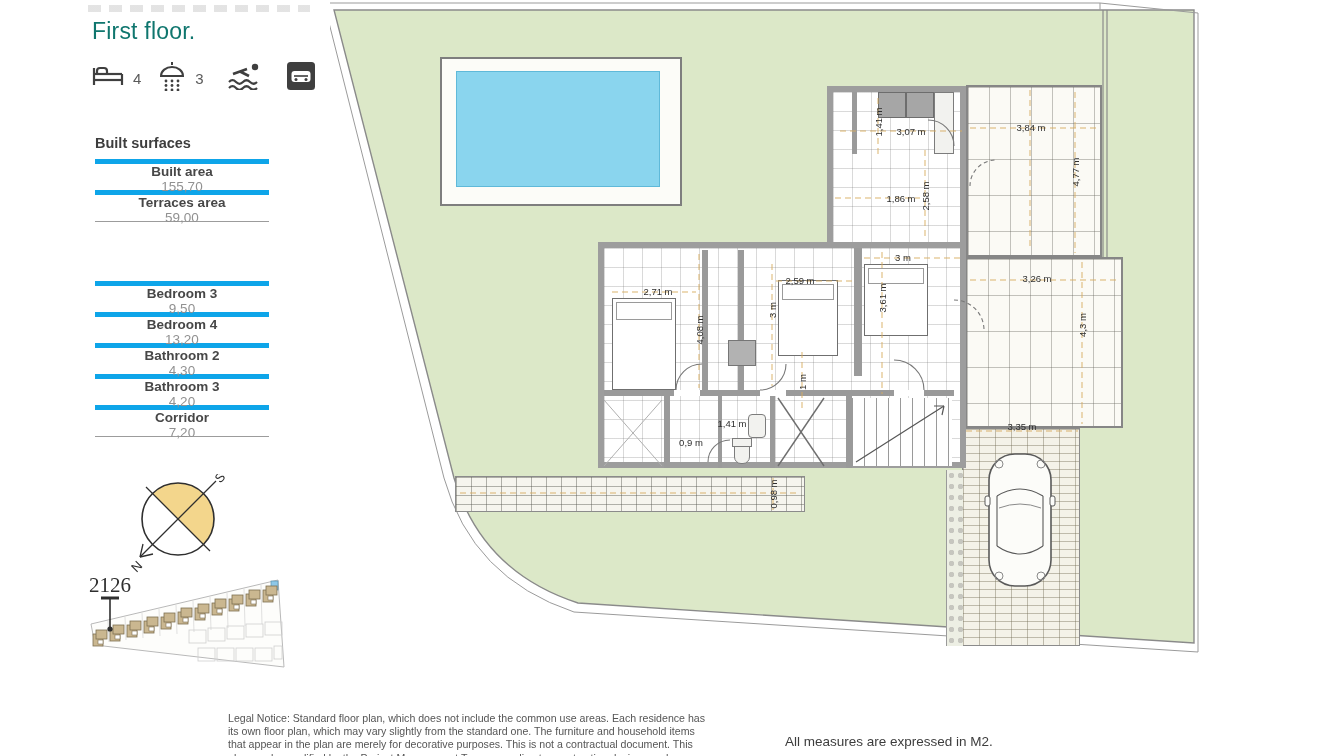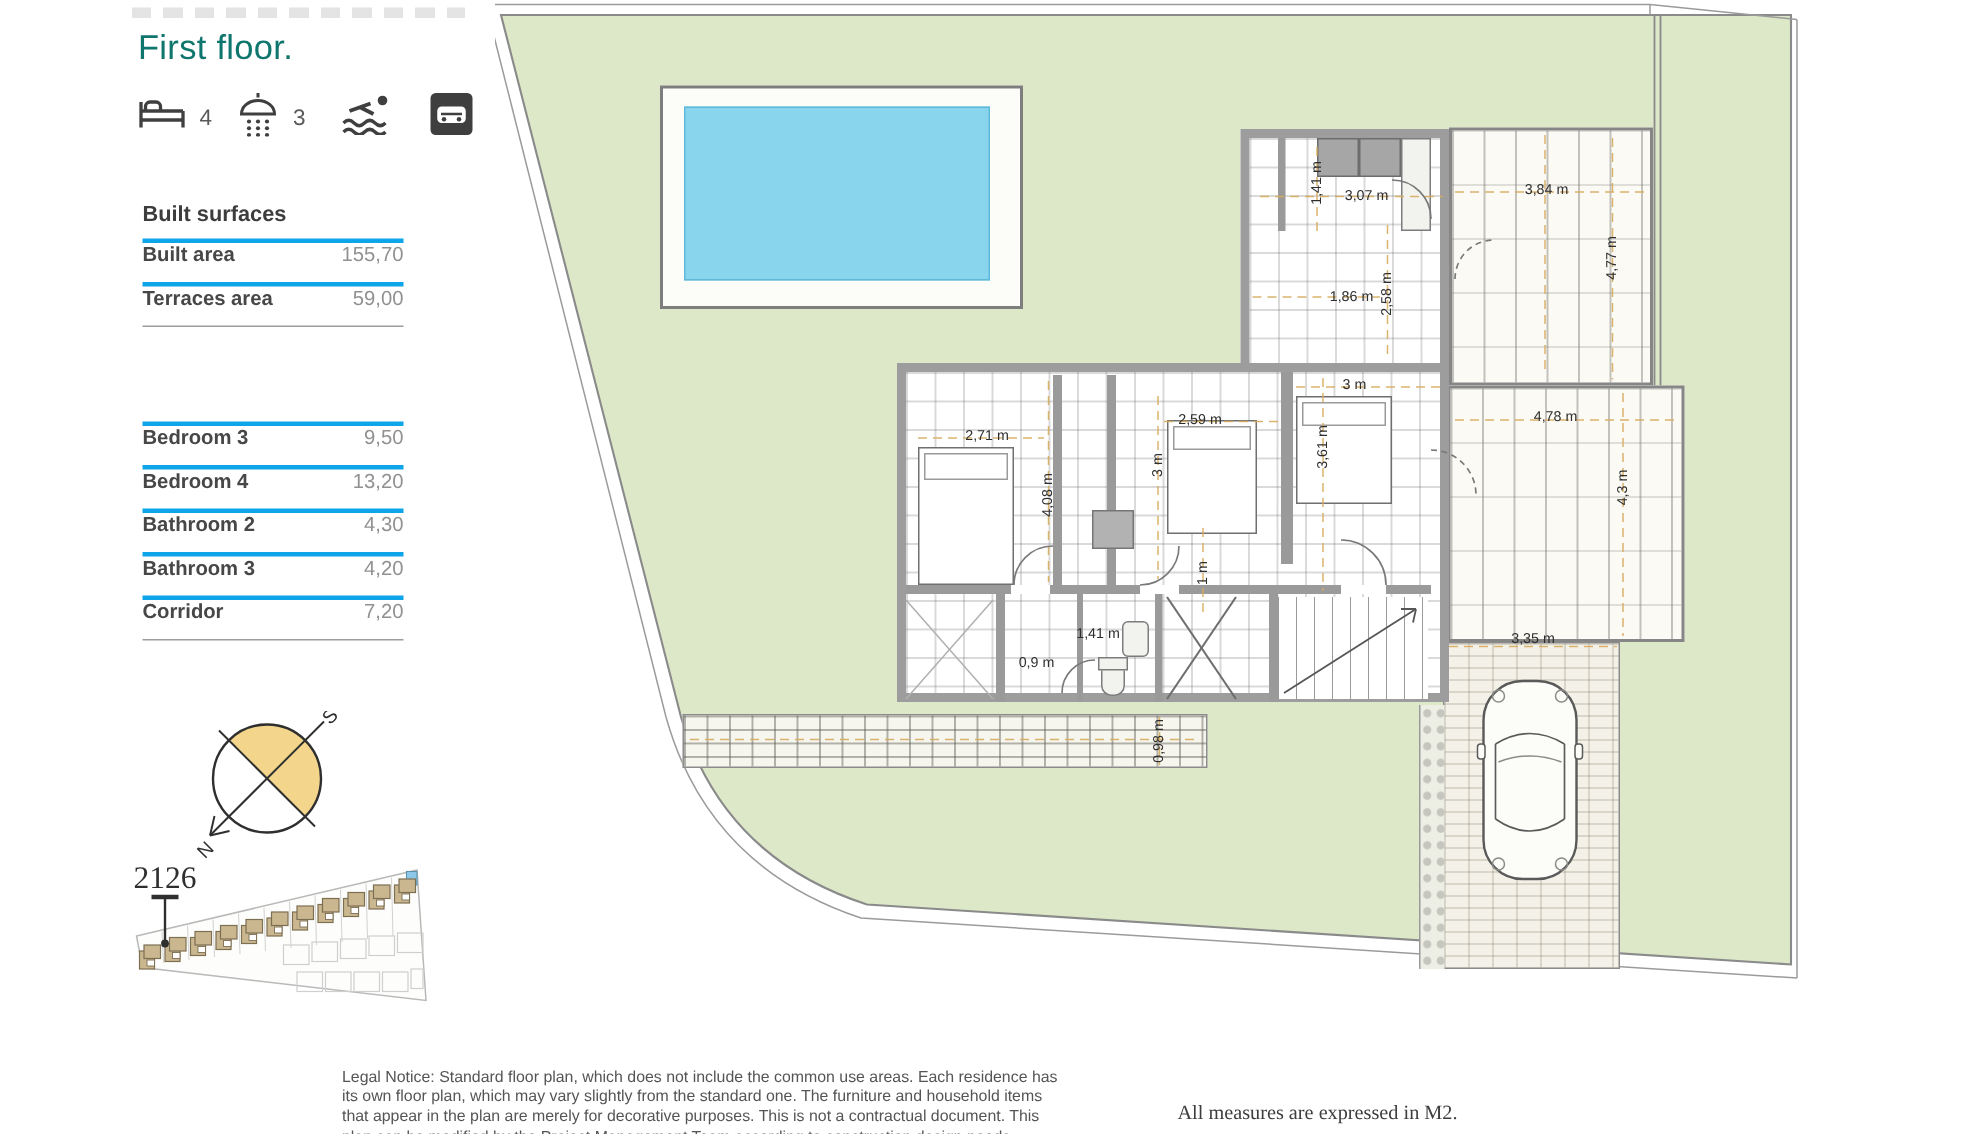--- a/index.html
+++ b/index.html
@@ -10,22 +10,22 @@
   
   #crop-fragment{left:88px;top:5px;width:222px;height:7px;opacity:.45;
     background:repeating-linear-gradient(90deg,#c2c2c2 0 13px,transparent 13px 21px);}
   #page-title{left:92px;top:18px;font-size:23px;color:#0f766e;letter-spacing:.2px;}
   #features{left:92px;top:60px;width:200px;height:36px;display:flex;align-items:center;gap:9px;}
   #features .cnt{font-size:15px;color:#5a5a5a;margin-right:8px;}
   #bs-heading{left:95px;top:135px;font-size:14.5px;font-weight:bold;color:#3d3d3d;}
   .surf-table{left:95px;width:174px;border-bottom:1px solid #9c9c9c;}
   #table-built{top:159px;}
   #table-rooms{top:281px;}
-  .trow{display:flex;justify-content:space-between;align-items:flex-start;height:26px;
-        border-top:3px solid #0ea5e9;}
+  .trow{display:flex;justify-content:space-between;align-items:center;height:26px;
+        border-top:5px solid #0ea5e9;flex-direction:column;}
   .tlabel{font-size:13.5px;font-weight:bold;color:#474747;}
   .tval{font-size:13.5px;color:#919191;}
 
   #compass-box{left:130px;top:474px;width:96px;height:100px;}
   #site-box{left:86px;top:572px;width:214px;height:102px;}
 
   
   #plan{left:330px;top:0;width:889px;height:668px;}
   #plan svg.layer{position:absolute;left:0;top:0;}
 
@@ -67,21 +67,21 @@
     background-image:repeating-linear-gradient(90deg,#9a9a9a 0 1px,transparent 1px 12px);}
   #closet-box{left:398px;top:340px;width:26px;height:24px;background:#b2b2b2;
     border:1px solid #767676;z-index:3;}
   .appliance{position:absolute;background:#a6a6a6;border:1px solid #6d6d6d;z-index:3;}
 
   .dim{position:absolute;font-size:9.5px;color:#2e2e2e;white-space:nowrap;z-index:6;}
 
   
   #legal{left:228px;top:712px;width:486px;height:44px;overflow:hidden;
          font-size:10.6px;line-height:13.2px;color:#555;}
-  #measures{left:785px;top:734px;font-size:13.5px;color:#3d3d3d;font-family:Liberation Serif, serif;}
+  #measures{left:785px;top:734px;font-size:13.5px;color:#3d3d3d;}
 </style>
 </head>
 <body>
 
 <div class="abs" id="crop-fragment"></div>
 
 <div class="abs" id="page-title">First floor.</div>
 
 <div class="abs" id="features">
   <span>
@@ -389,21 +389,21 @@
       <span class="dim" style="left: 442px; top: 310px; transform: translate(-50%, -50%) rotate(-90deg);">3 m</span>
 
       <span class="dim" style="left: 552px; top: 298px; transform: translate(-50%, -50%) rotate(-90deg);">3,61 m</span>
 
       <span class="dim" style="left: 328px; top: 291px; transform: translate(-50%, -50%) rotate(0deg);">2,71 m</span>
 
       <span class="dim" style="left: 369px; top: 330px; transform: translate(-50%, -50%) rotate(-90deg);">4,08 m</span>
 
       <span class="dim" style="left: 472px; top: 382px; transform: translate(-50%, -50%) rotate(-90deg);">1 m</span>
 
-      <span class="dim" style="left: 707px; top: 278px; transform: translate(-50%, -50%) rotate(0deg);">4,78 m</span>
+      <span class="dim" style="left: 707px; top: 278px; transform: translate(-50%, -50%) rotate(0deg);">3,26 m</span>
 
       <span class="dim" style="left: 752px; top: 325px; transform: translate(-50%, -50%) rotate(-90deg);">4,3 m</span>
 
       <span class="dim" style="left: 402px; top: 423px; transform: translate(-50%, -50%) rotate(0deg);">1,41 m</span>
 
       <span class="dim" style="left: 361px; top: 442px; transform: translate(-50%, -50%) rotate(0deg);">0,9 m</span>
 
       <span class="dim" style="left: 692px; top: 426px; transform: translate(-50%, -50%) rotate(0deg);">3,35 m</span>
 
       <span class="dim" style="left: 443px; top: 494px; transform: translate(-50%, -50%) rotate(-90deg);">0,98 m</span>

